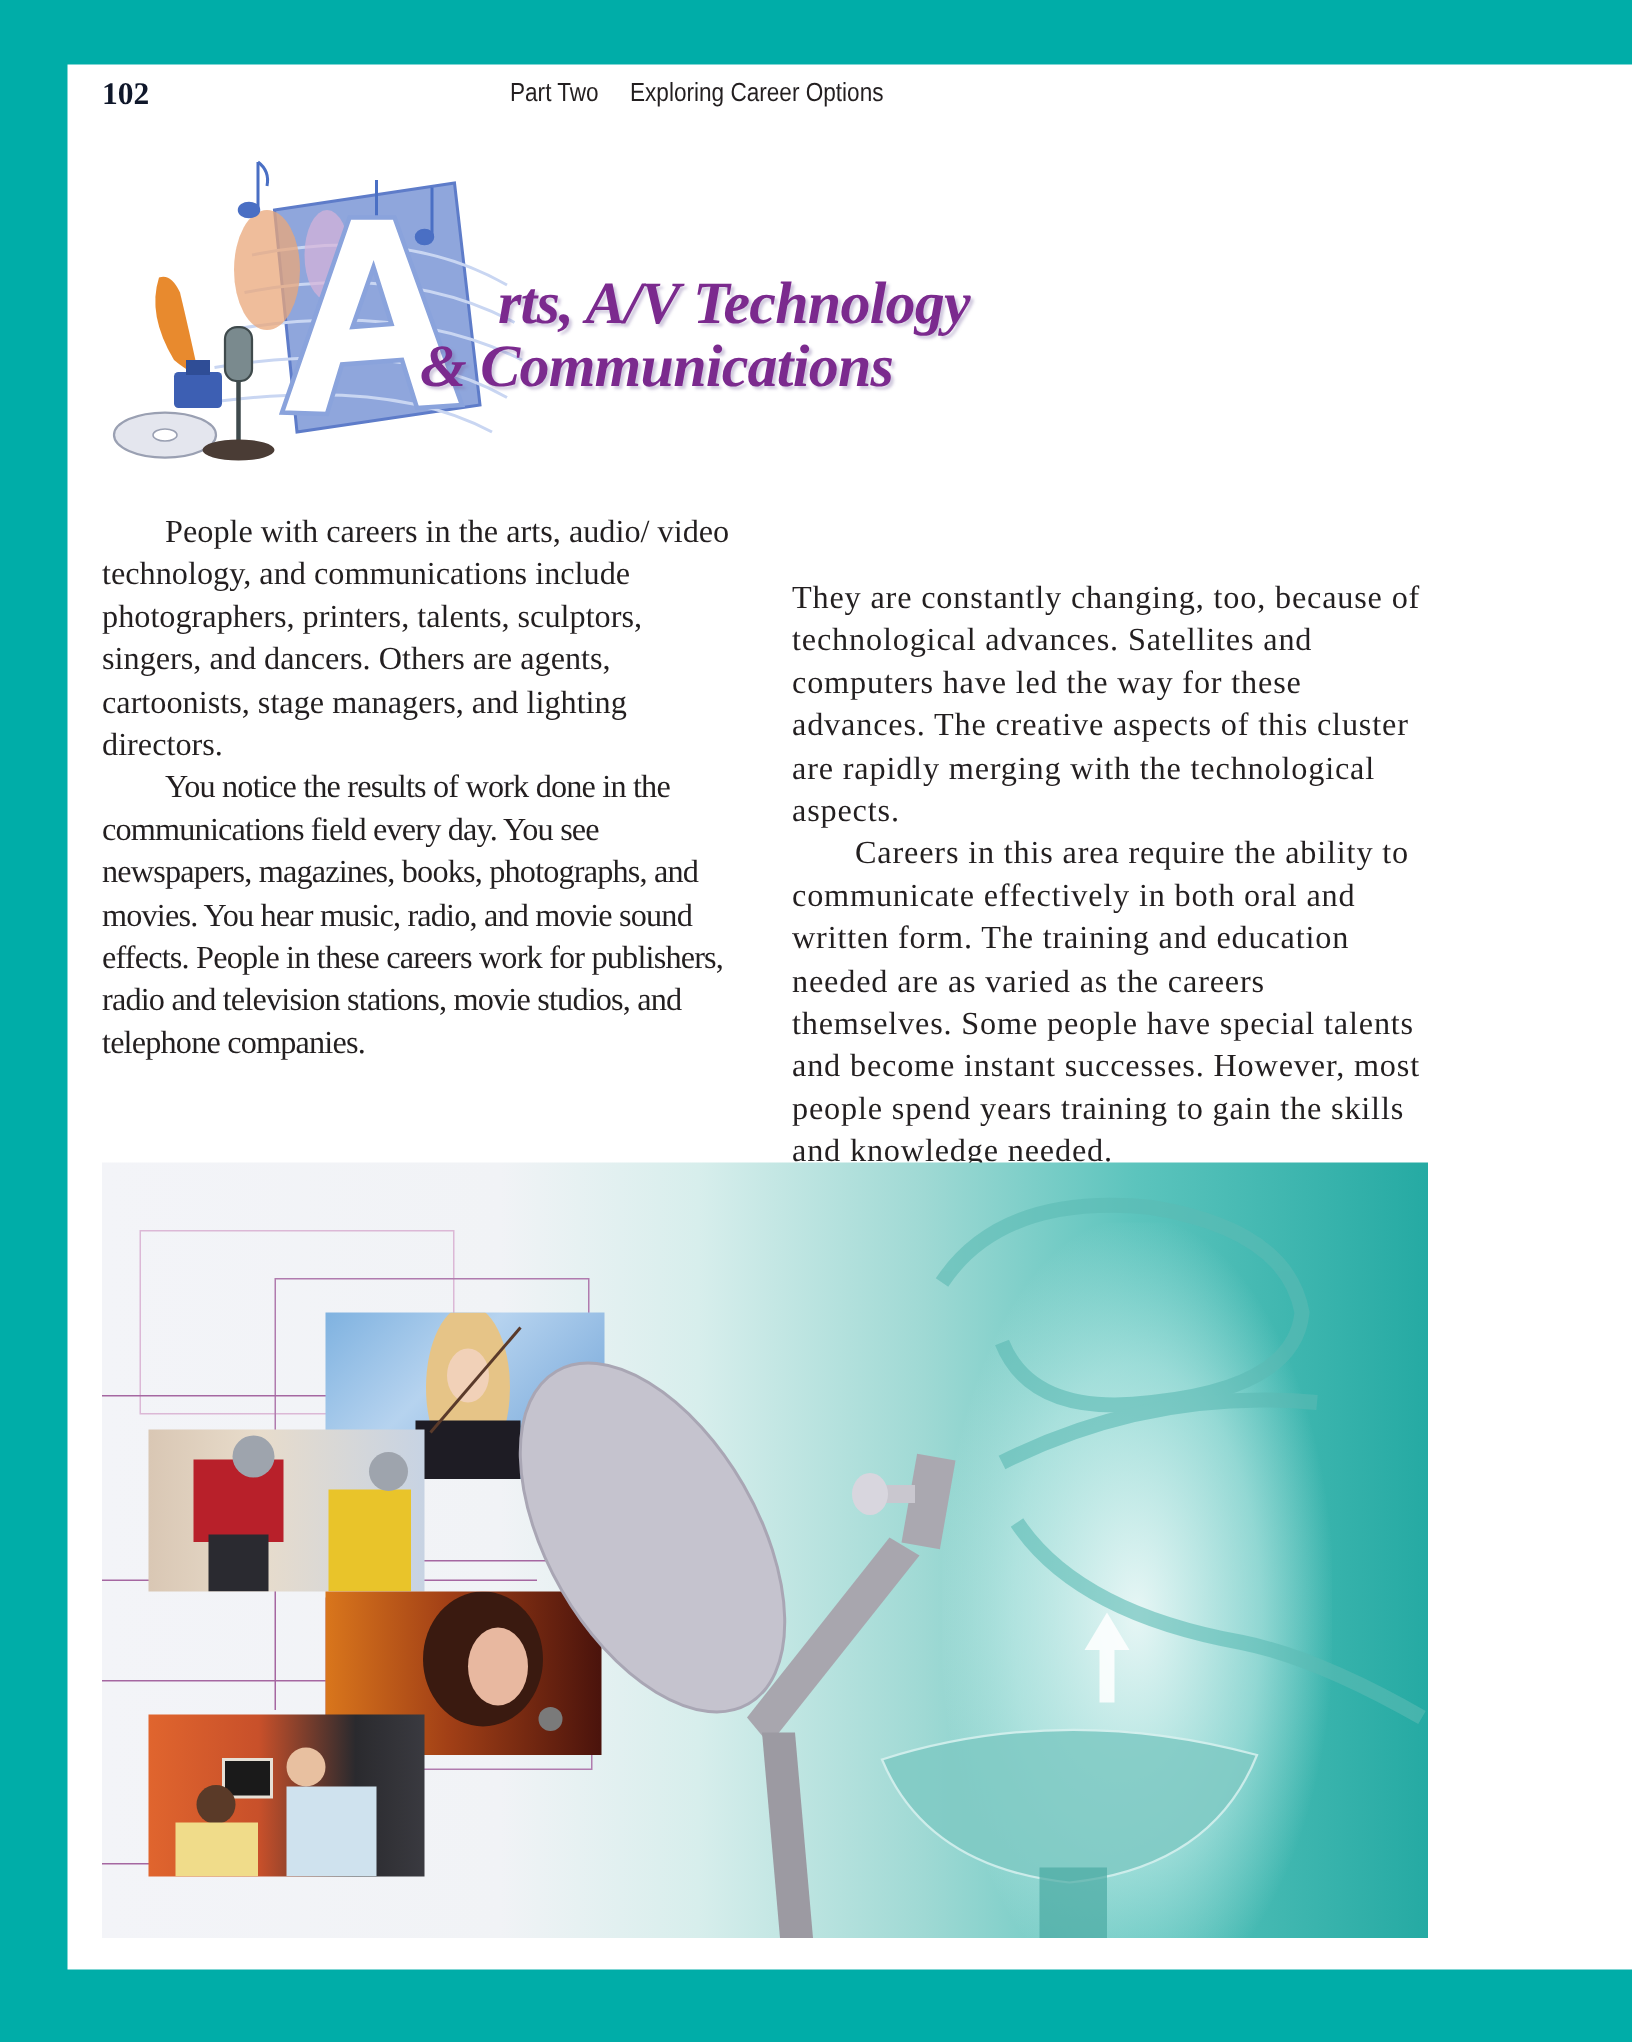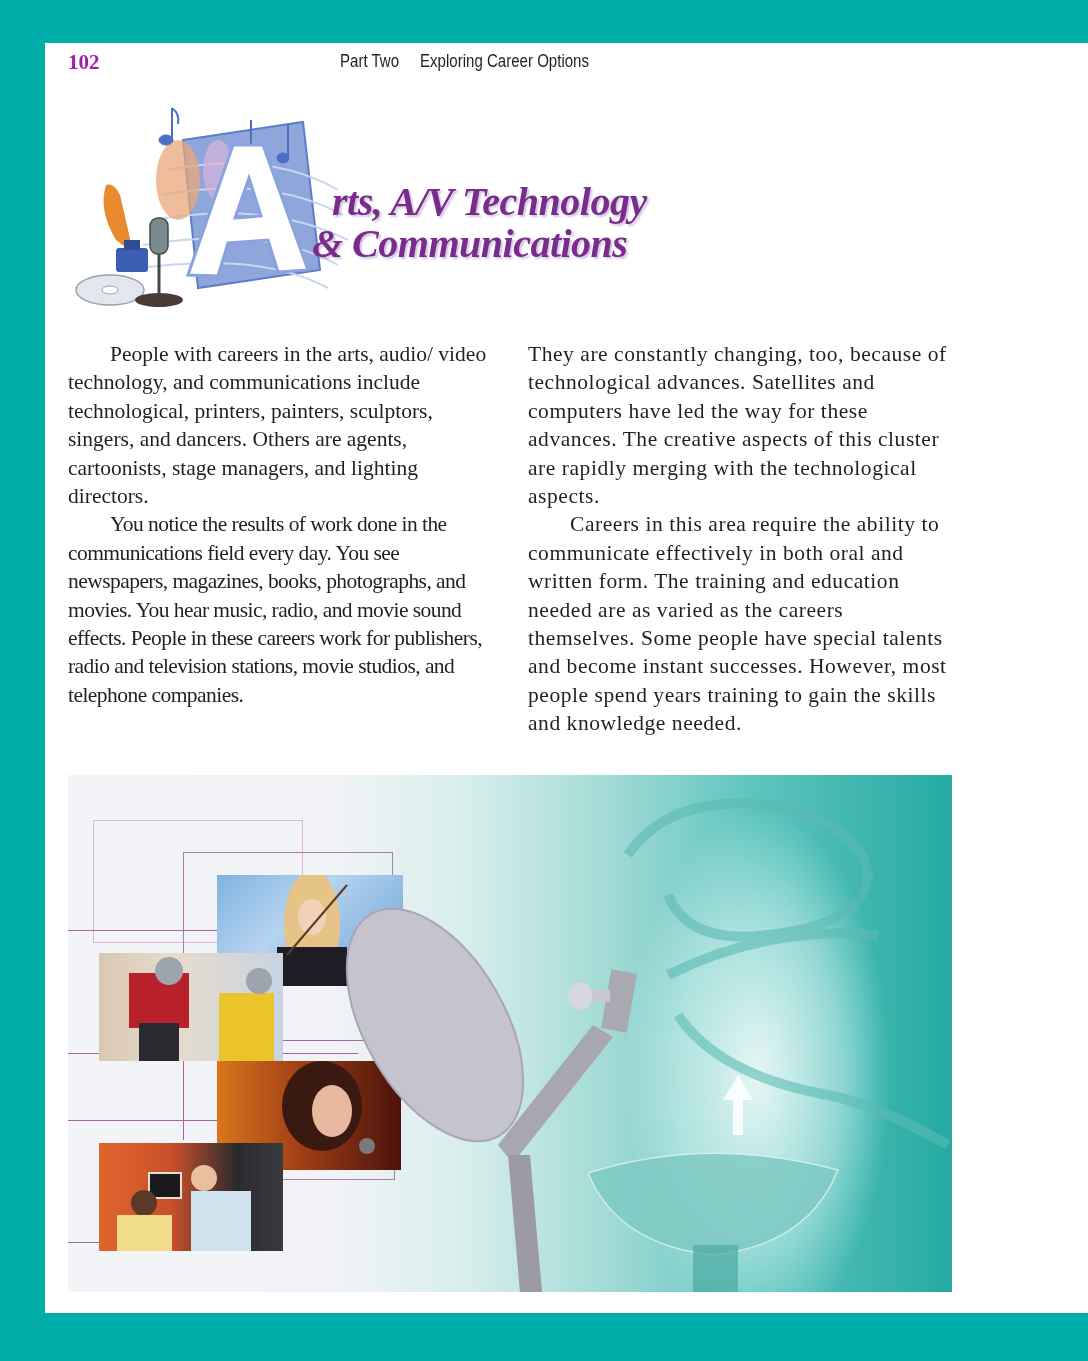--- a/index.html
+++ b/index.html
@@ -6,46 +6,46 @@
   html, body { width: 1088px; height: 1361px; overflow: hidden; }
   body { background: #00ADA8; position: relative; font-family: "Liberation Serif", serif; }
 
   .page {
     position: absolute; left: 45px; top: 43px; width: 1043px; height: 1270px;
     background: #ffffff;
   }
 
   .page-number {
     position: absolute; left: 23px; top: 7px;
-    font-family: "Liberation Serif", serif; font-weight: bold; font-size: 21px; color: #a21caf;
+    font-family: "Liberation Serif", serif; font-weight: bold; font-size: 21px; color: #0f172a;
   }
   .running-head {
     position: absolute; left: 295px; top: 8px;
     font-family: "Liberation Sans", sans-serif; font-size: 17.5px; color: #231f20;
     transform: scaleX(0.86); transform-origin: left center; white-space: pre;
   }
 
   
   .banner { position: absolute; left: 23px; top: 57px; width: 550px; height: 215px; }
   .banner svg { position: absolute; left: 0; top: 0; }
   .banner-title {
     position: absolute; font-family: "Liberation Serif", serif; font-style: italic; font-weight: bold;
     color: #7B2A8E; white-space: nowrap;
     text-shadow: 2px 2px 2px rgba(120,100,160,0.35);
   }
   .banner-title.line1 { left: 220px; top: 78px; font-size: 40px; letter-spacing: -0.5px; margin-left: 44px; }
-  .banner-title.line2 { left: 212px; top: 120px; font-size: 40px; letter-spacing: -0.5px; margin-left: 32px; }
+  .banner-title.line2 { left: 212px; top: 120px; font-size: 40px; letter-spacing: -0.5px; }
 
   
   .column {
     position: absolute; top: 297px; font-family: "Liberation Serif", serif;
     font-size: 21.5px; line-height: 28.4px; color: #231f20;
   }
   .column.left { left: 23px; width: 430px; }
-  .column.right { left: 483px; width: 428px; letter-spacing: 0.55px; }
+  .column.right { left: 483px; width: 428px; letter-spacing: 0.55px; margin-top: 44px; }
   .column p { text-indent: 42px; text-align: left; }
   .column p.noindent { text-indent: 0; }
   .column.left p.tight { letter-spacing: -0.55px; }
 
   
   .collage {
     position: absolute; left: 23px; top: 732px; width: 884px; height: 517px; overflow: hidden;
     background: linear-gradient(90deg, #f3f4f8 0%, #f1f3f6 30%, #d7eeec 45%, #9fd9d4 62%, #5cc4bd 78%, #25aaa3 100%);
   }
   .collage .glow {
@@ -120,21 +120,21 @@
         <rect x="82" y="118" width="18" height="36" rx="8" fill="#7a8a8e" stroke="#3f4a4c" stroke-width="1.5"></rect>
         <line x1="91" y1="154" x2="91" y2="196" stroke="#3f4a4c" stroke-width="3"></line>
         <ellipse cx="91" cy="200" rx="24" ry="7" fill="#4a3c35"></ellipse>
       </g>
     </svg>
     <div class="banner-title line1">rts, A/V Technology</div>
     <div class="banner-title line2">&amp; Communications</div>
   </div>
 
   <div class="column left">
-    <p>People with careers in the arts, audio/ video technology, and communications include technological, printers, painters, sculptors, singers, and dancers. Others are agents, cartoonists, stage managers, and lighting directors.</p>
+    <p>People with careers in the arts, audio/ video technology, and communications include photographers, printers, talents, sculptors, singers, and dancers. Others are agents, cartoonists, stage managers, and lighting directors.</p>
     <p class="tight">You notice the results of work done in the communications field every day. You see newspapers, magazines, books, photographs, and movies. You hear music, radio, and movie sound effects. People in these careers work for publishers, radio and television stations, movie studios, and telephone companies.</p>
   </div>
 
   <div class="column right">
     <p class="noindent">They are constantly changing, too, because of technological advances. Satellites and computers have led the way for these advances. The creative aspects of this cluster are rapidly merging with the technological aspects.</p>
     <p>Careers in this area require the ability to communicate effectively in both oral and written form. The training and education needed are as varied as the careers themselves. Some people have special talents and become instant successes. However, most people spend years training to gain the skills and knowledge needed.</p>
   </div>
 
   <div class="collage">
     <div class="glow"></div>

